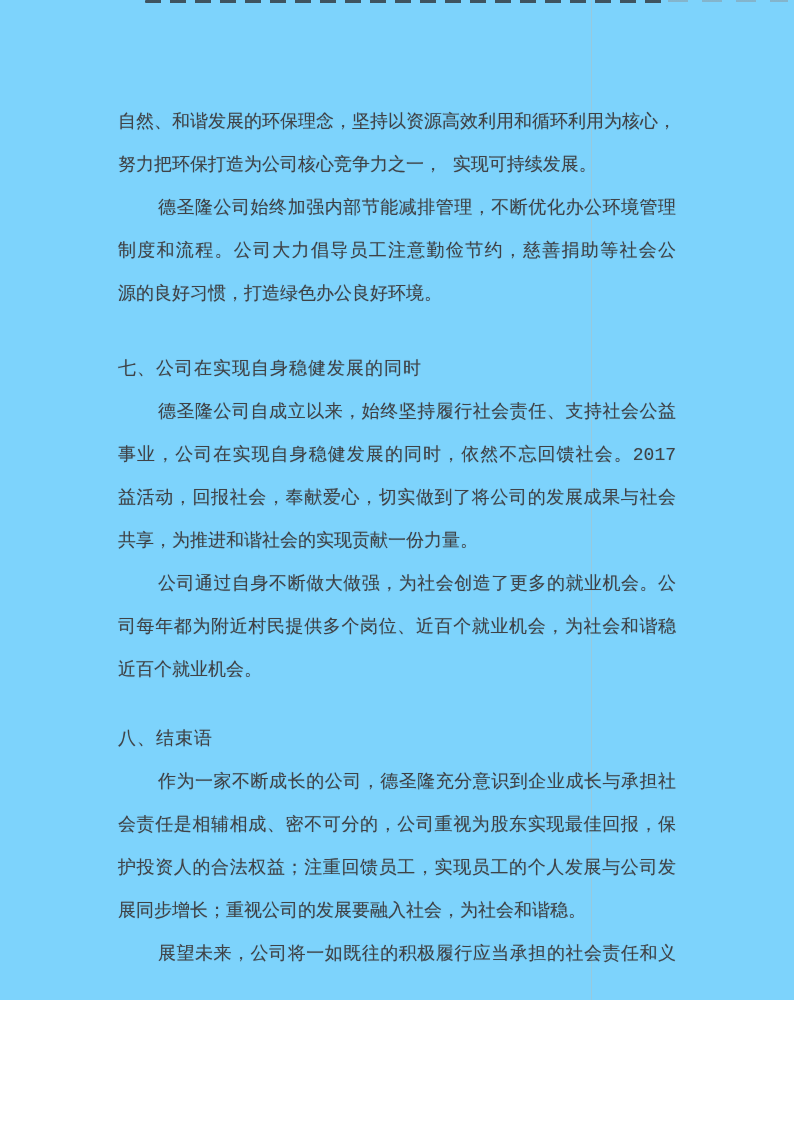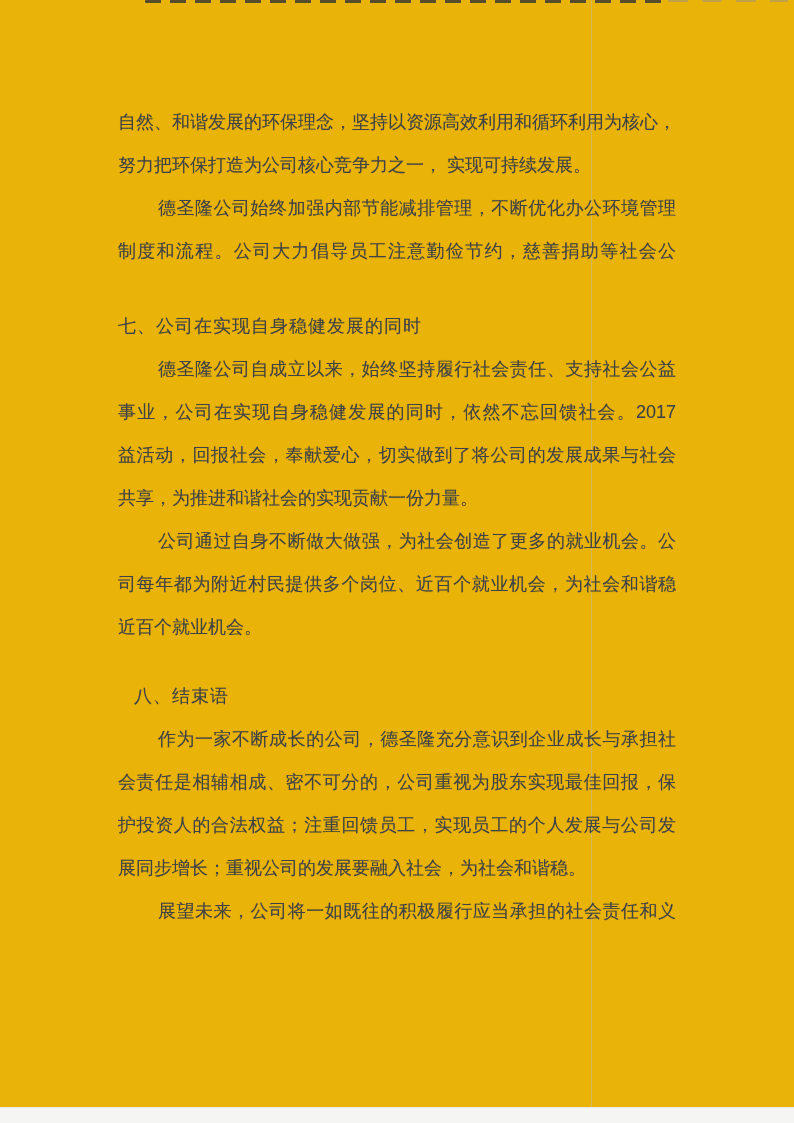--- a/index.html
+++ b/index.html
@@ -3,24 +3,24 @@
 <meta charset="utf-8">
 <style>
   html, body {
     margin: 0;
     padding: 0;
     background: #ffffff;
   }
   .page {
     position: relative;
     width: 794px;
-    height: 1123px;
-    background: #eab308;
+    height: 1000px;
+    background: #7dd3fc;
     overflow: hidden;
-    font-family: Liberation Sans, sans-serif;
+    font-family: Liberation Mono, monospace;
   }
   
   .scan-top-dashes {
     position: absolute;
     top: 0;
     left: 145px;
     width: 520px;
     height: 3px;
     background: repeating-linear-gradient(90deg,
       rgba(45, 48, 52, 0.78) 0px, rgba(45, 48, 52, 0.78) 16px,
@@ -77,39 +77,40 @@
   }
   .line.indent {
     text-indent: 40px;
   }
   .heading {
     height: 43px;
     line-height: 43px;
     letter-spacing: 1px;
   }
   .gap-l { margin-top: 32px; }
-  .gap-s { margin-top: 26px; margin-left: 16px; }
+  .gap-s { margin-top: 26px; }
 </style>
 </head>
 <body>
 
 <div class="page">
 
   <div class="scan-top-dashes"></div>
   <div class="scan-top-dashes-faint"></div>
   <div class="scan-vline"></div>
   <div class="scan-bottom-edge"></div>
 
   <div class="content">
 
     <div class="line just">自然、和谐发展的环保理念，坚持以资源高效利用和循环利用为核心，</div>
     <div class="line">努力把环保打造为公司核心竞争力之一， 实现可持续发展。</div>
 
     <div class="line just indent">德圣隆公司始终加强内部节能减排管理，不断优化办公环境管理</div>
     <div class="line just">制度和流程。公司大力倡导员工注意勤俭节约，慈善捐助等社会公</div>
+    <div class="line">源的良好习惯，打造绿色办公良好环境。</div>
 
     <div class="heading gap-l">七、公司在实现自身稳健发展的同时</div>
     <div class="line just indent">德圣隆公司自成立以来，始终坚持履行社会责任、支持社会公益</div>
     <div class="line just">事业，公司在实现自身稳健发展的同时，依然不忘回馈社会。2017</div>
     <div class="line just">益活动，回报社会，奉献爱心，切实做到了将公司的发展成果与社会</div>
     <div class="line">共享，为推进和谐社会的实现贡献一份力量。</div>
 
     <div class="line just indent">公司通过自身不断做大做强，为社会创造了更多的就业机会。公</div>
     <div class="line just">司每年都为附近村民提供多个岗位、近百个就业机会，为社会和谐稳</div>
     <div class="line">近百个就业机会。</div>

